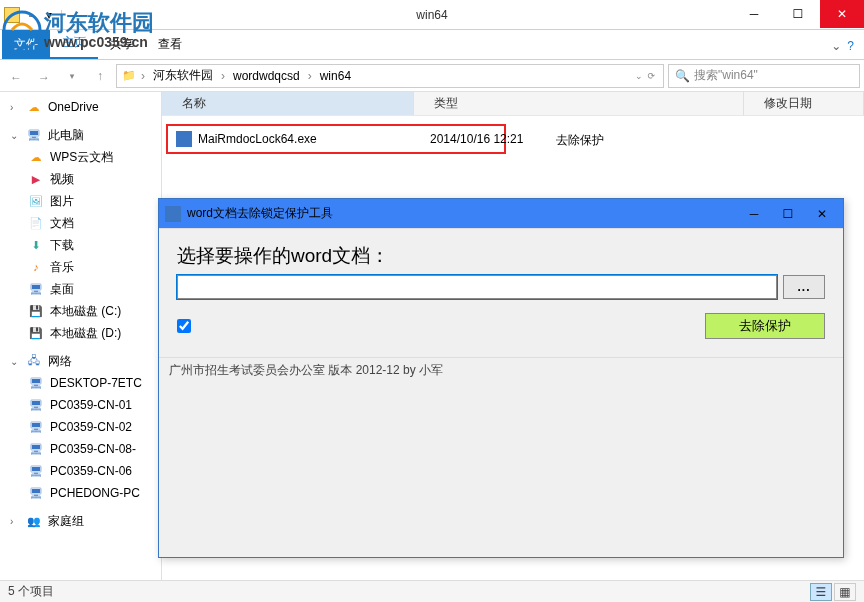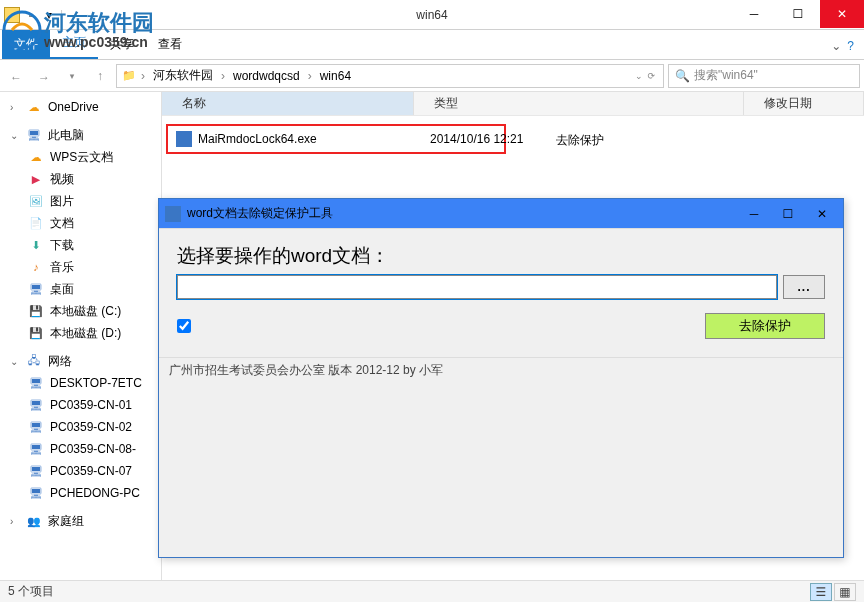--- a/index.html
+++ b/index.html
@@ -220,21 +220,21 @@
       <div class="sb-item indent">
           <span class="sb-icon ic-pc">🖥</span>
           <span>PC0359-CN-02</span>
         </div>
       <div class="sb-item indent">
           <span class="sb-icon ic-pc">🖥</span>
           <span>PC0359-CN-08-</span>
         </div>
       <div class="sb-item indent">
           <span class="sb-icon ic-pc">🖥</span>
-          <span>PC0359-CN-07</span>
+          <span>PC0359-CN-06</span>
         </div>
       <div class="sb-item indent">
           <span class="sb-icon ic-pc">🖥</span>
           <span>PCHEDONG-PC</span>
         </div>
     </div>
     <div class="sb-group">
       <div class="sb-item">
           <span class="sb-ex">›</span>
           <span class="sb-icon" style="color:#3a9">👥</span>

